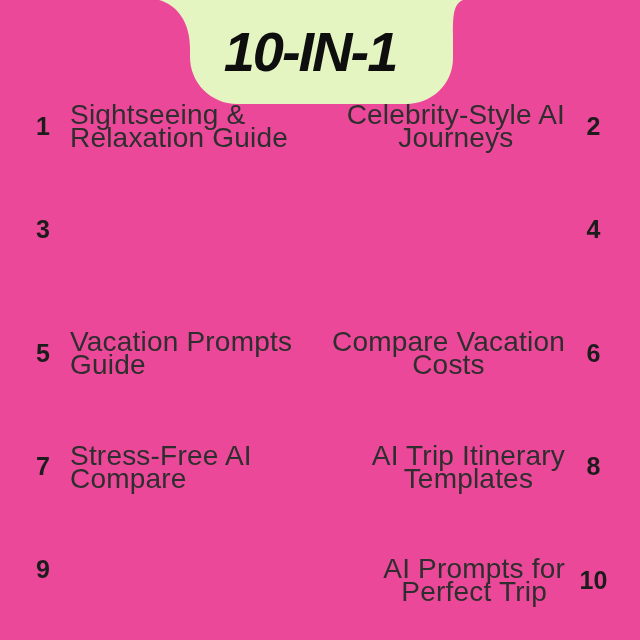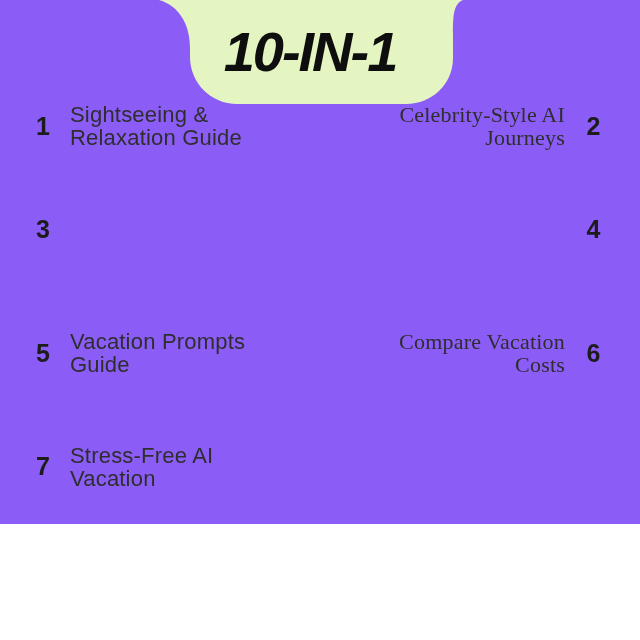--- a/index.html
+++ b/index.html
@@ -4,22 +4,22 @@
 <style>
   html, body {
     margin: 0;
     padding: 0;
     background: #ffffff;
     font-family: "Liberation Sans", sans-serif;
   }
   .canvas {
     position: relative;
     width: 640px;
-    height: 524px;
-    background: #8b5cf6;
+    height: 640px;
+    background: #ec4899;
     overflow: hidden;
   }
 
   
   .badge-svg {
     position: absolute;
     top: 0;
     left: 0;
     display: block;
   }
@@ -67,29 +67,28 @@
     width: 26px;
     text-align: center;
     margin-right: 14px;
   }
   .item.right .num {
     width: 33px;
     text-align: center;
     margin-left: 12px;
   }
   .item .title {
-    font-size: 22px;
+    font-size: 28px;
     line-height: 23px;
     color: #2e2e2e;
     white-space: pre-line;
     letter-spacing: 0.2px;
   }
   .item.right .title {
-    text-align: right;
-    font-family: Liberation Serif, serif;
+    text-align: center;
   }
 </style>
 </head>
 <body>
 
 <div class="canvas">
 
   <svg class="badge-svg" width="640" height="106" viewBox="0 0 640 106">
     <path d="M 159 0
              C 177 5 190 22 190 48
@@ -138,27 +137,34 @@
         <div class="title">Compare Vacation
 Costs</div>
         <div class="num">6</div>
       </div>
     </div>
 
     <div class="row">
       <div class="item left">
         <div class="num">7</div>
         <div class="title">Stress-Free AI
-Vacation</div>
+Compare</div>
+      </div>
+      <div class="item right">
+        <div class="title">AI Trip Itinerary
+Templates</div>
+        <div class="num">8</div>
       </div>
     </div>
 
     <div class="row">
       <div class="item left">
         <div class="num">9</div>
       </div>
       <div class="item right">
+        <div class="title">AI Prompts for
+Perfect Trip</div>
         <div class="num">10</div>
       </div>
     </div>
 
   </div>
 </div>
 
 </body></html>

